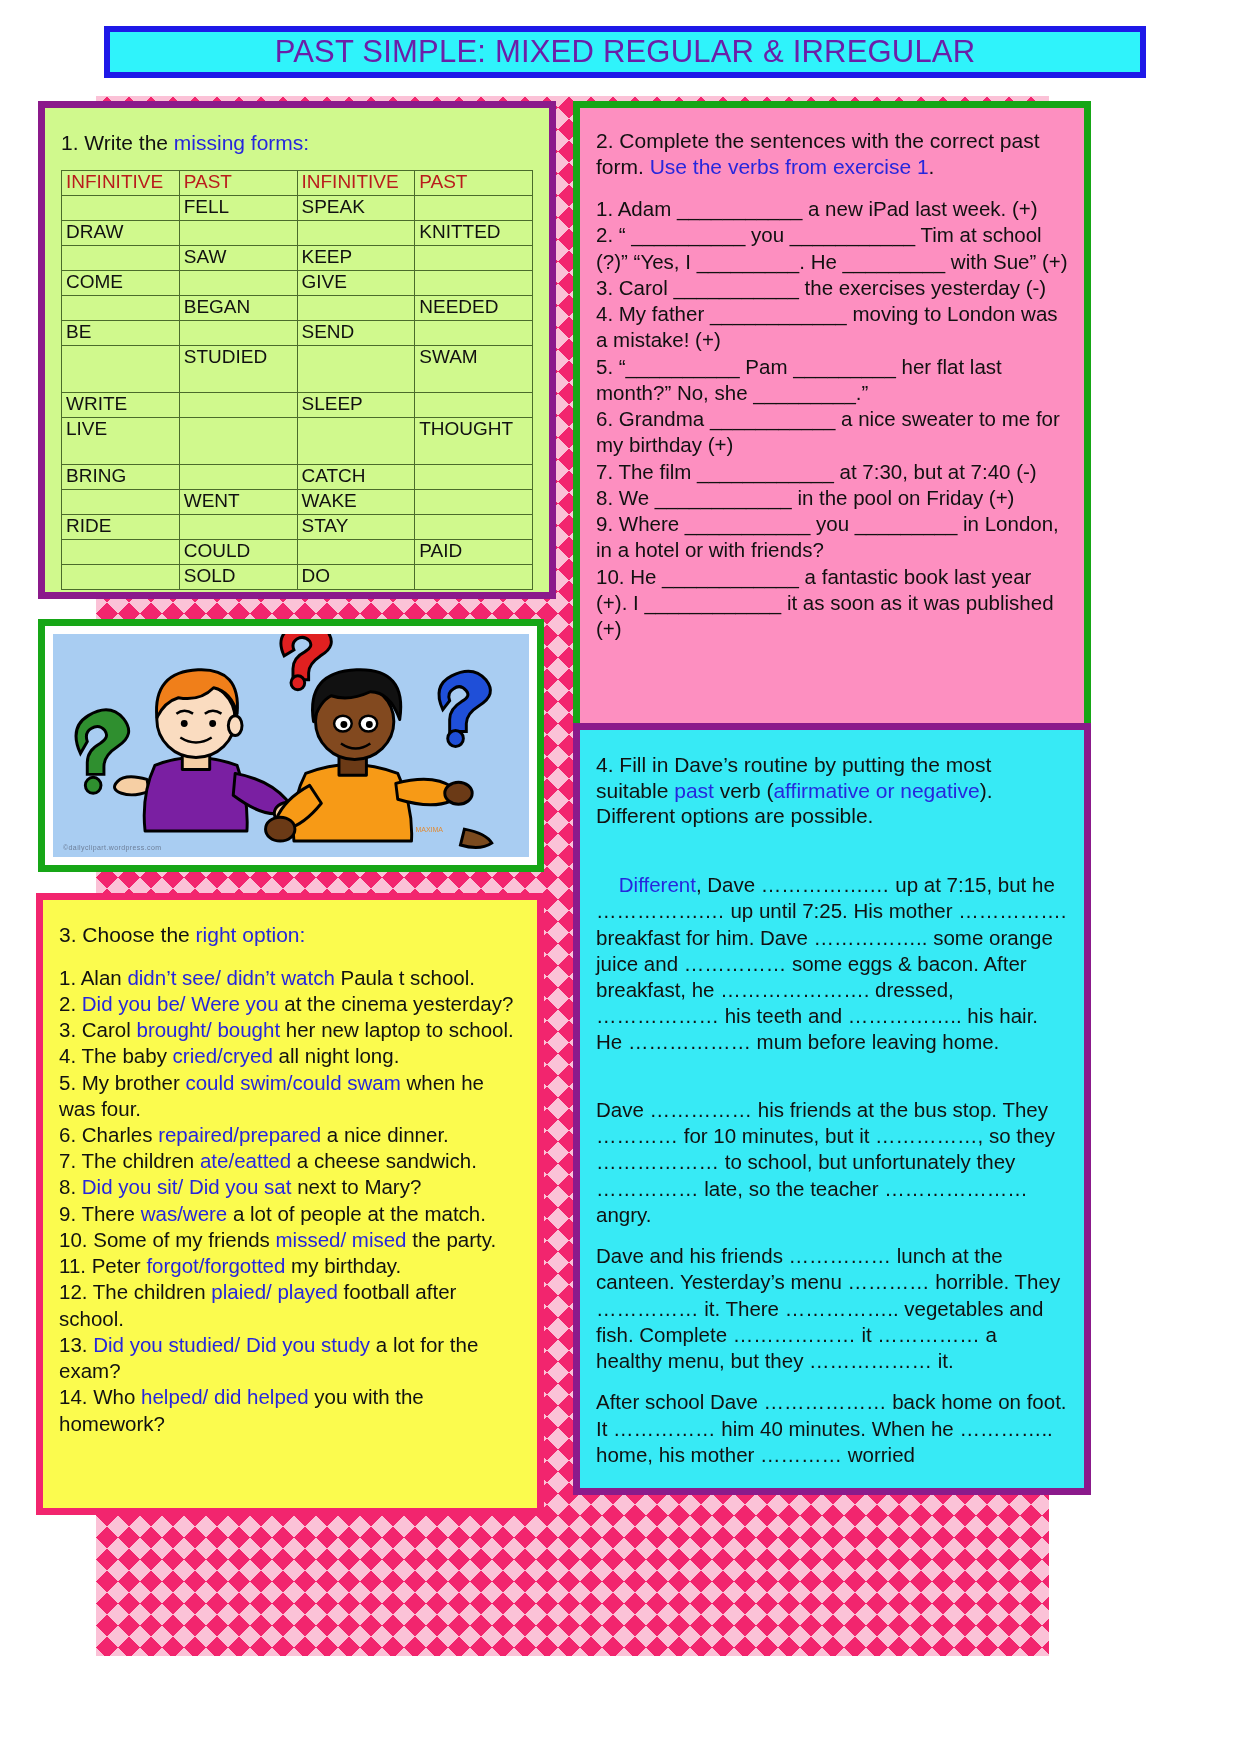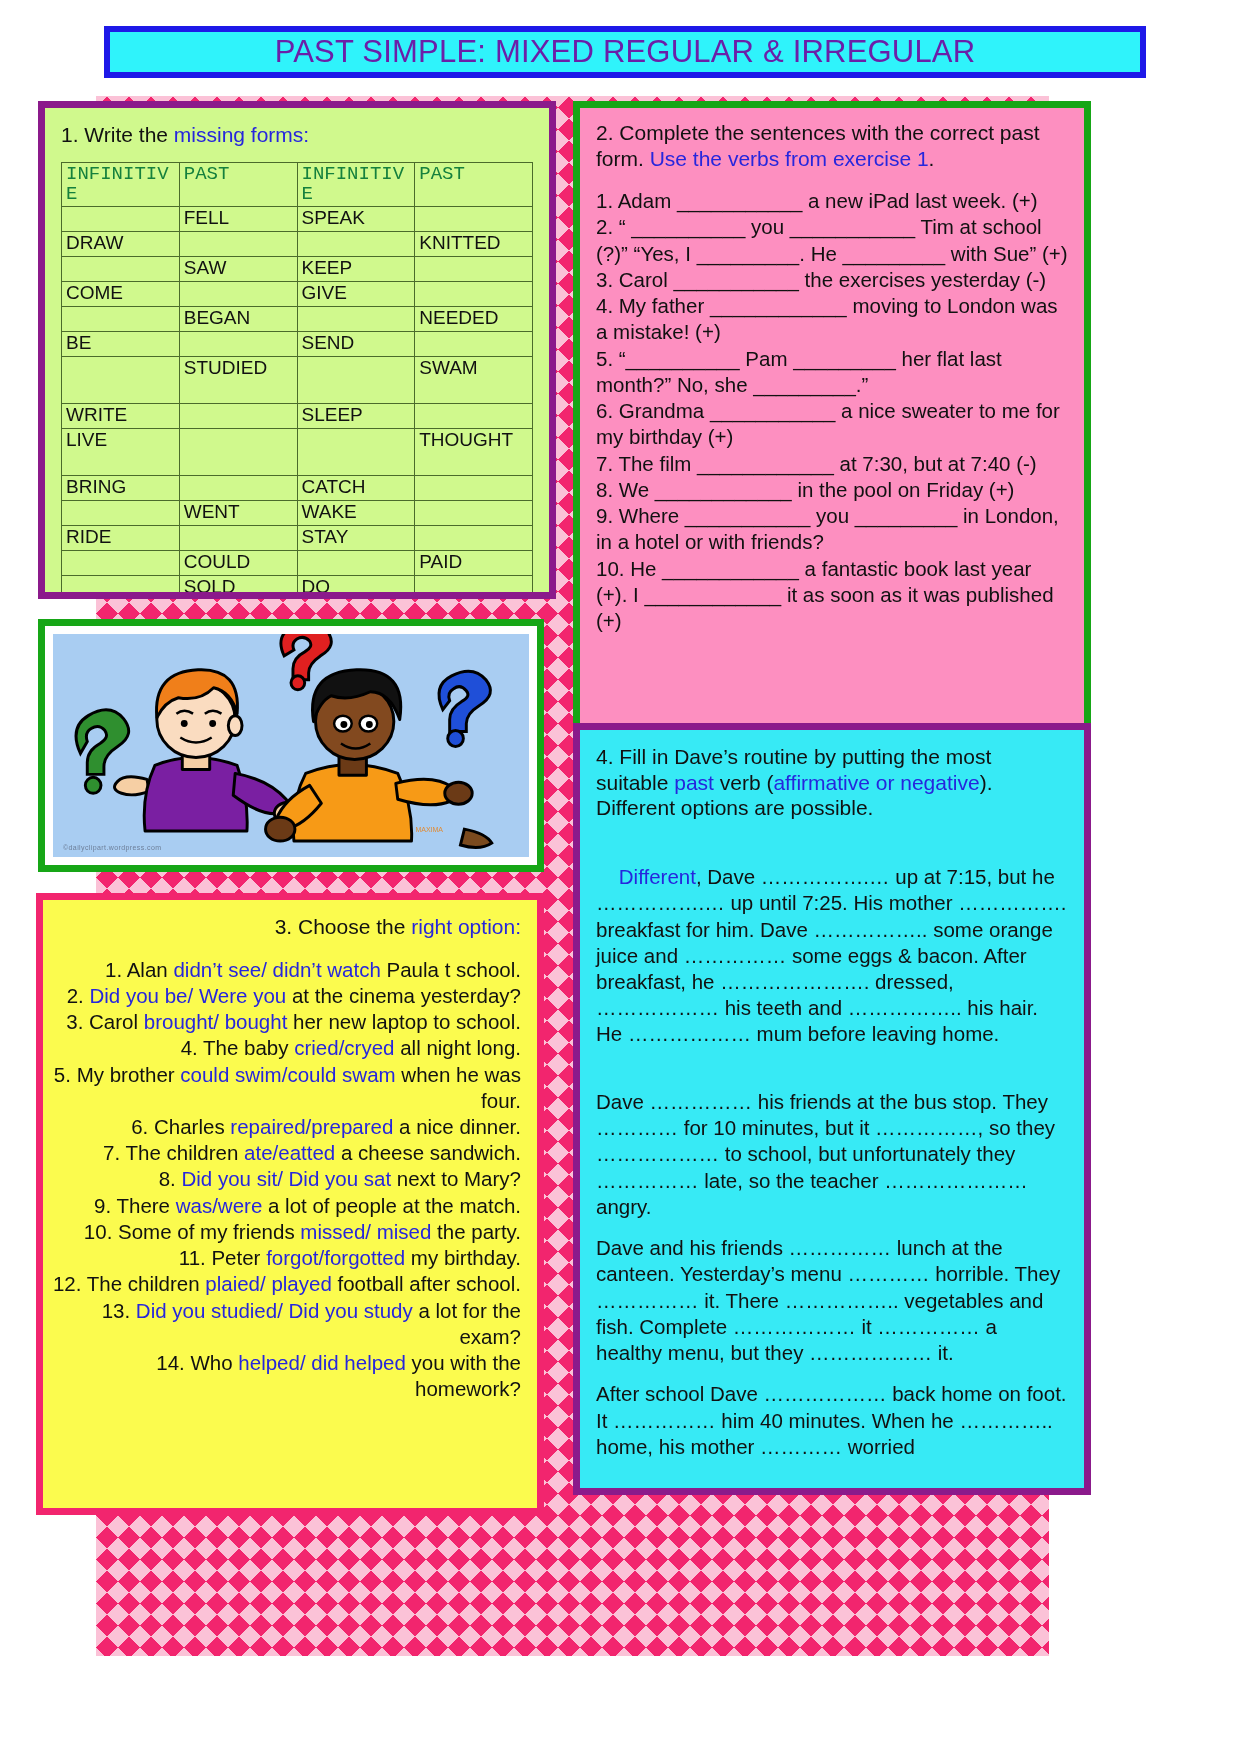--- a/index.html
+++ b/index.html
@@ -88,22 +88,21 @@
     border: 7px solid #8b1a8b;
     padding: 14px 16px 0 16px;
   }
   #ex3 {
     left: 36px;
     top: 893px;
     width: 508px;
     height: 622px;
     background: #fbfb4e;
     border: 7px solid #f2256e;
-    padding: 14px 16px 0 3px;
-    text-align: right;
+    padding: 14px 16px 0 16px;
   }
 
   
   #pic-frame {
     position: absolute;
     left: 38px;
     top: 619px;
     width: 506px;
     height: 253px;
     box-sizing: border-box;
@@ -118,21 +117,21 @@
     background: #a9cdf2;
     position: relative;
     overflow: hidden;
   }
 
   
   .ex-head {
     font-size: 21px;
     color: #111111;
     line-height: 1.22;
-    margin: 0 0 2px 0;
+    margin: 8px 0 2px 0;
   }
   .ex-body {
     font-size: 20.5px;
     color: #111111;
     line-height: 1.28;
     margin: 0;
     white-space: pre-wrap;
   }
   .blue { color: #2626dd; }
   .spacer { height: 15px; }
@@ -151,22 +150,21 @@
     font-size: 19px;
     color: #111111;
     text-align: left;
     font-weight: normal;
     vertical-align: top;
     line-height: 1.08;
     word-wrap: break-word;
     overflow-wrap: break-word;
   }
   #verb-table th {
-    color: #15803d;
-    font-family: Liberation Mono, monospace;
+    color: #b91c1c;
   }
   #verb-table td.tall { height: 44px; }
   .credit {
     position: absolute;
     left: 10px;
     bottom: 6px;
     font-size: 7px;
     color: #6d7f99;
     letter-spacing: .4px;
   }

